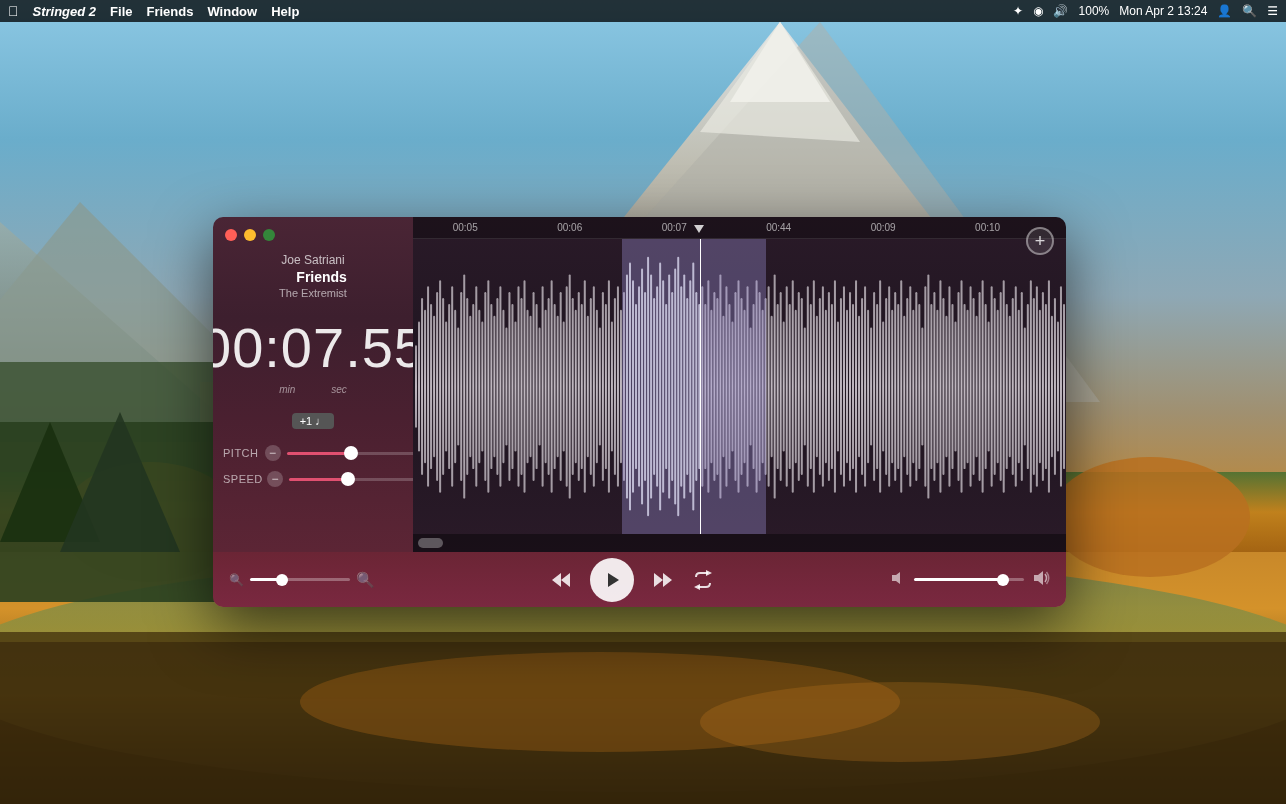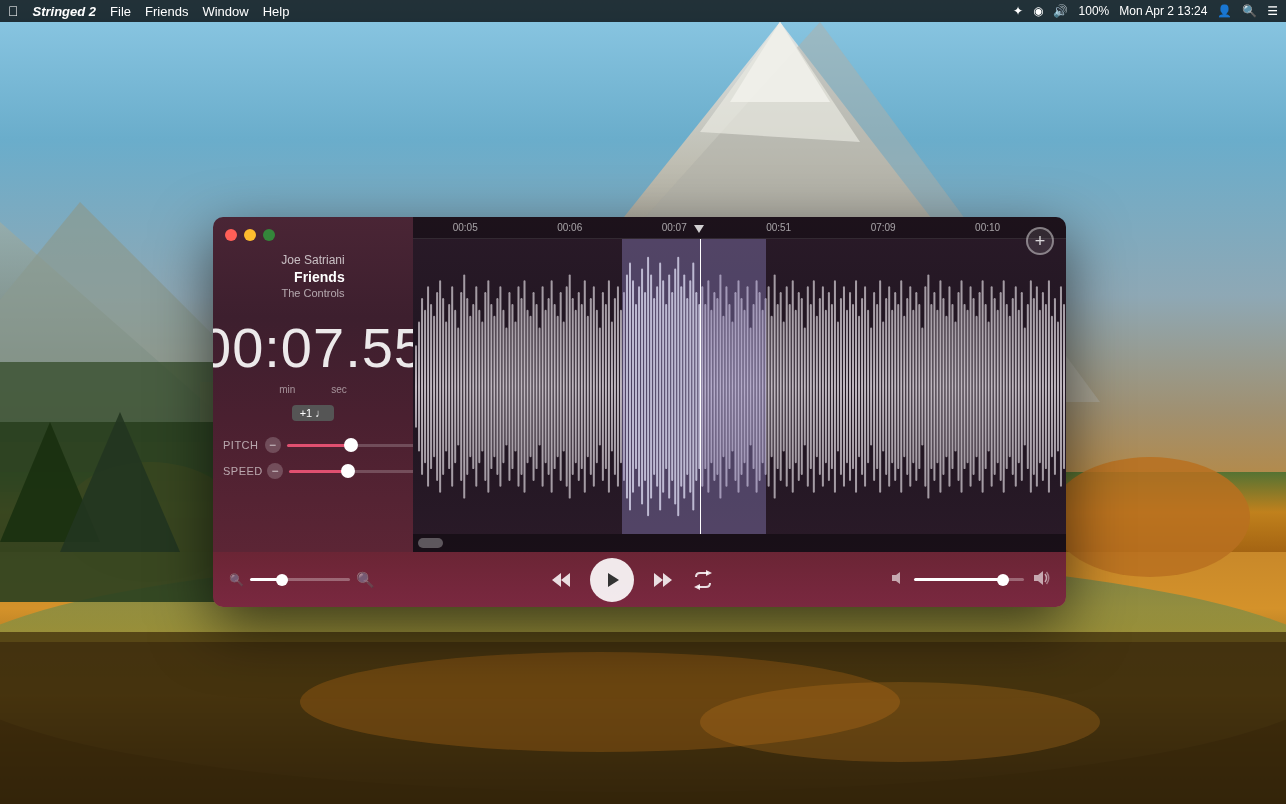--- a/index.html
+++ b/index.html
@@ -40,21 +40,21 @@
       font-size: 12px;
     }
     .apple-icon {
       font-size: 14px;
     }
     .menubar-app-name {
       font-weight: 700;
       font-style: italic;
     }
     .menubar-item {
-      font-weight: 400;
+      font-weight: 700;
       text-align: right;
     }
 
     
     .desktop {
       position: absolute;
       top: 0;
       left: 0;
       width: 100%;
       height: 100%;
@@ -166,21 +166,22 @@
       color: rgba(255,255,255,0.9);
       letter-spacing: 1px;
       font-variant-numeric: tabular-nums;
       margin-bottom: 4px;
     }
     .timer-labels {
       display: flex;
       gap: 36px;
       color: rgba(255,255,255,0.5);
       font-size: 10px;
-      margin-bottom: 10px;
+      margin-bottom: 18px;
+      font-style: italic;
     }
 
     .pitch-badge {
       background: #555;
       color: white;
       font-size: 11px;
       padding: 2px 8px;
       border-radius: 4px;
       margin-bottom: 16px;
       display: flex;
@@ -534,21 +535,21 @@
     <div class="sidebar">
       <div class="window-controls">
         <div class="wc-btn wc-close"></div>
         <div class="wc-btn wc-minimize"></div>
         <div class="wc-btn wc-maximize"></div>
       </div>
 
       <div class="track-info">
         <div class="track-artist">Joe Satriani</div>
         <div class="track-title">Friends</div>
-        <div class="track-album">The Controls</div>
+        <div class="track-album">The Extremist</div>
       </div>
 
       <div class="timer-display">00:07.55</div>
       <div class="timer-labels">
         <span>min</span>
         <span>sec</span>
       </div>
 
       <div class="pitch-badge">
         <span>+1 ♩</span>
@@ -568,22 +569,22 @@
         <button class="ctrl-btn">+</button>
       </div>
     </div>
 
     <div class="waveform-area">
 
       <div class="timeline">
         <span class="timeline-marker" style="left:8%">00:05</span>
         <span class="timeline-marker" style="left:24%">00:06</span>
         <span class="timeline-marker" style="left:40%">00:07</span>
-        <span class="timeline-marker" style="left:56%">00:51</span>
-        <span class="timeline-marker" style="left:72%">07:09</span>
+        <span class="timeline-marker" style="left:56%">00:44</span>
+        <span class="timeline-marker" style="left:72%">00:09</span>
         <span class="timeline-marker" style="left:88%">00:10</span>
 
         <div style="position:absolute; left:43%; top:8px; width:0; height:0; border-left:5px solid transparent; border-right:5px solid transparent; border-top:8px solid rgba(255,255,255,0.8);"></div>
       </div>
 
       <div class="waveform-canvas">
         
         <div class="selection-overlay"></div>
 
         

